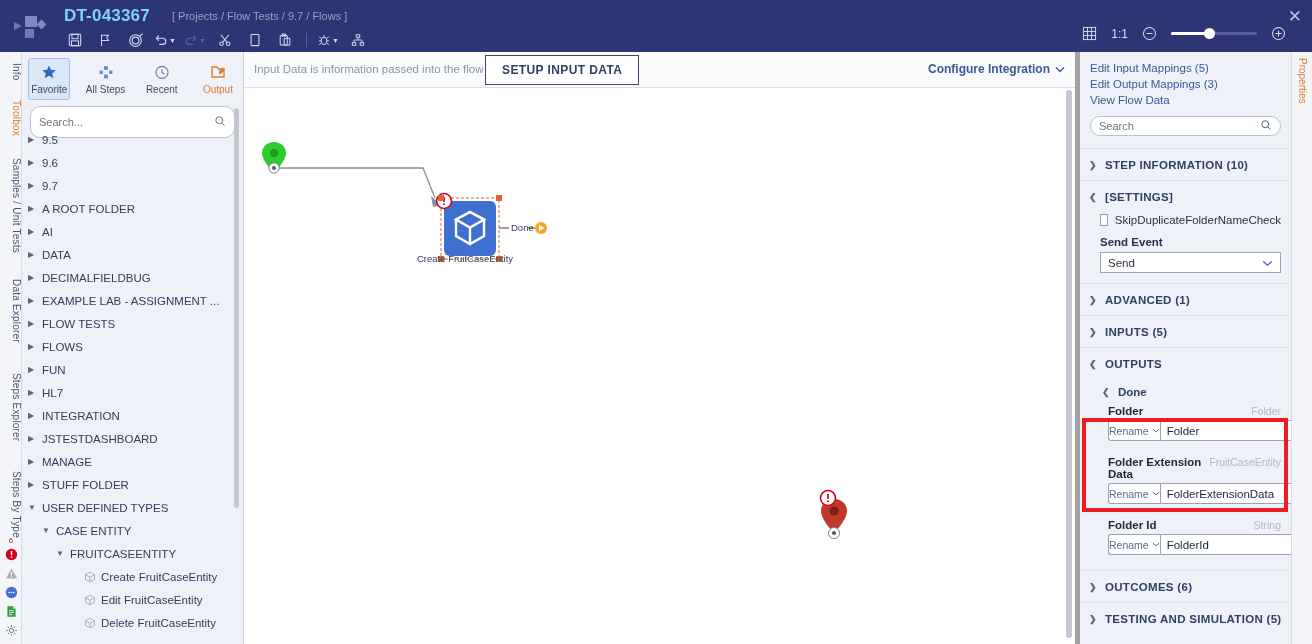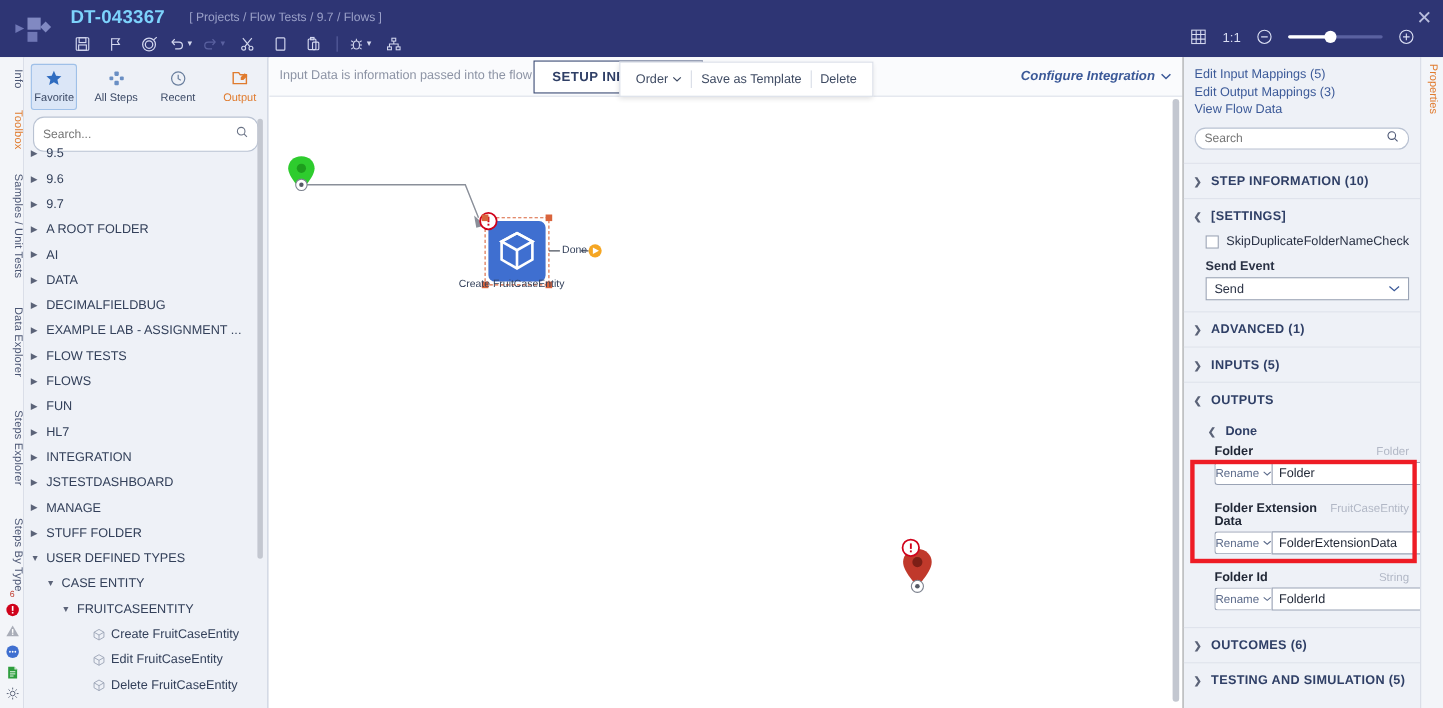--- a/index.html
+++ b/index.html
@@ -101,39 +101,39 @@
     background: #fafbfd; border-bottom: 1px solid #d7dce6;
   }
   .hint { position: absolute; left: 9px; top: 11px; font-size: 11.5px; color: #8d94a5; }
   .setup-btn {
     position: absolute; left: 240px; top: 3px; height: 30px; padding: 0 16px;
     background: #fff; border: 1px solid #3a4a74; display: flex; align-items: center;
     font-size: 12px; font-weight: bold; color: #2f3f66; letter-spacing: .4px; cursor: pointer;
   }
   .cfg-int {
     position: absolute; right: 10px; top: 10px; font-size: 12px; font-weight: bold;
-    color: #3b5998; cursor: pointer; display: flex; align-items: center; gap: 5px; font-style: italic;
+    color: #3b5998; cursor: pointer; display: flex; align-items: center; gap: 5px;
   }
   .ctxmenu {
     position: absolute; left: 318px; top: 4px; height: 32px;
     background: #fff; border: 1px solid #dadfe8; box-shadow: 0 2px 5px rgba(0,0,0,.14);
     display: flex; align-items: center; padding: 0 6px; z-index: 40;
   }
   .ctx-item { font-size: 11.5px; color: #3f4b63; padding: 0 8px; cursor: pointer; display: flex; align-items: center; gap: 4px; }
   .ctx-div { width: 1px; height: 16px; background: #d7dce6; }
 
   .canvas { position: absolute; left: 0; top: 36px; width: 830px; height: 556px; background: #fff; overflow: hidden; }
   .canvas-sb { position: absolute; right: 3px; top: 2px; width: 6px; height: 548px; background: #c3c7d0; border-radius: 3px; }
   .nodelabel { position: absolute; font-size: 9.5px; color: #33405a; white-space: nowrap; }
   .sel-handle { position: absolute; width: 6px; height: 6px; background: #d9643c; }
 
   
   .props {
     position: absolute; left: 1075px; top: 52px; width: 216px; height: 592px;
-    background: #eef1f7; border-left: 1px solid #a3a3a3; overflow: hidden;
+    background: #eef1f7; border-left: 5px solid #a3a3a3; overflow: hidden;
   }
   .props-tabrail {
     position: absolute; left: 1291px; top: 52px; width: 21px; height: 592px;
     background: #f3f5f9; border-left: 1px solid #d7dce6;
   }
   .props-tab {
     writing-mode: vertical-rl; text-orientation: mixed; font-size: 10px;
     color: #e07b2e; margin: 6px 0 0 5px; cursor: pointer;
   }
   .plink { font-size: 11.5px; color: #3b5998; margin: 0 0 0 10px; cursor: pointer; line-height: 16px; }
@@ -519,34 +519,20 @@
       <div class="hint">Input Data is information passed into the flow</div>
       <div class="setup-btn">SETUP INPUT DATA</div>
       <div class="cfg-int">
         <span>Configure Integration</span>
         <span>
           <svg width="10" height="7" viewBox="0 0 10 7" fill="none" stroke="#3b5998" stroke-width="1.4">
               <path d="M1 1.5L5 5.4 9 1.5"></path>
             </svg>
         </span>
       </div>
-      <div class="ctxmenu">
-        <div class="ctx-item">
-          <span>Order</span>
-          <span>
-            <svg width="9" height="6" viewBox="0 0 10 7" fill="none" stroke="#3f4b63" stroke-width="1.3">
-                <path d="M1 1.5L5 5.4 9 1.5"></path>
-              </svg>
-          </span>
-        </div>
-        <div class="ctx-div"></div>
-        <div class="ctx-item">Save as Template</div>
-        <div class="ctx-div"></div>
-        <div class="ctx-item">Delete</div>
-      </div>
     </div>
 
     <div class="canvas">
       <svg width="830" height="556" style="position:absolute;left:0;top:0;">
 
         <path d="M30 80 L178 80 L190 110" stroke="#8a8f99" stroke-width="1.3" fill="none"></path>
         <polygon points="186,108 196,117 188,119" fill="#8a8f99"></polygon>
 
         <path d="M29 54 c-7 0 -12 5 -12 11 c0 8 12 20 12 20 c0 0 12 -12 12 -20 c0 -6 -5 -11 -12 -11z" fill="#2ecc2e"></path>
         <circle cx="29" cy="65" r="4.2" fill="#1d9e1d"></circle>

